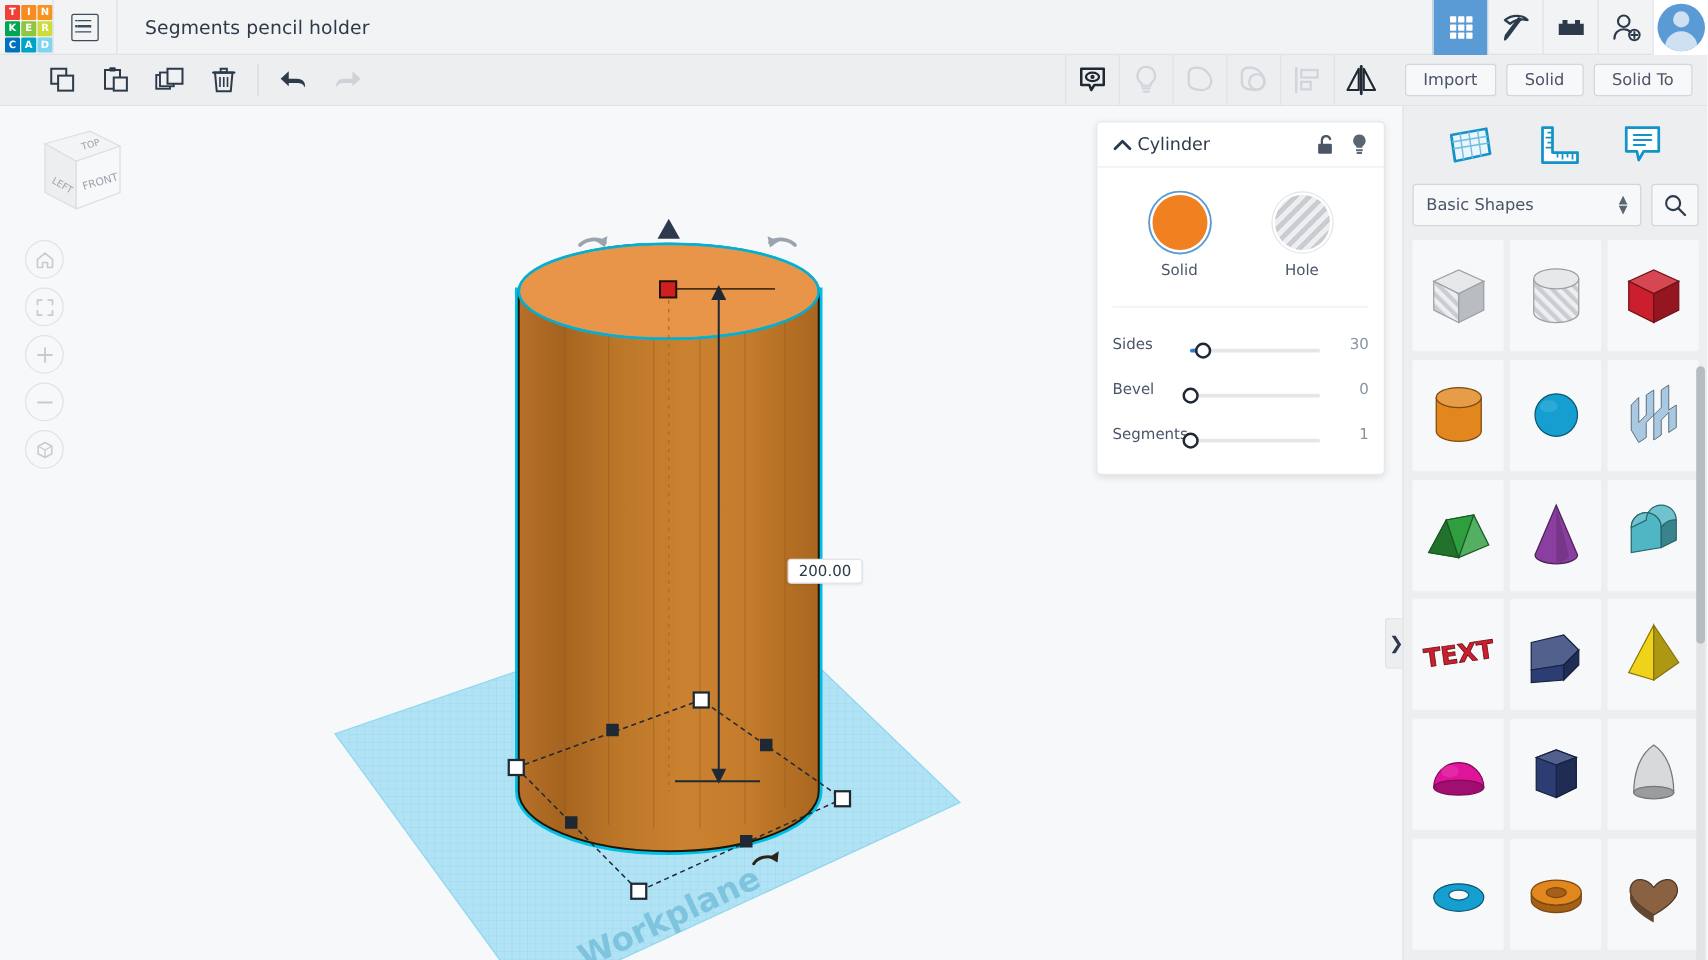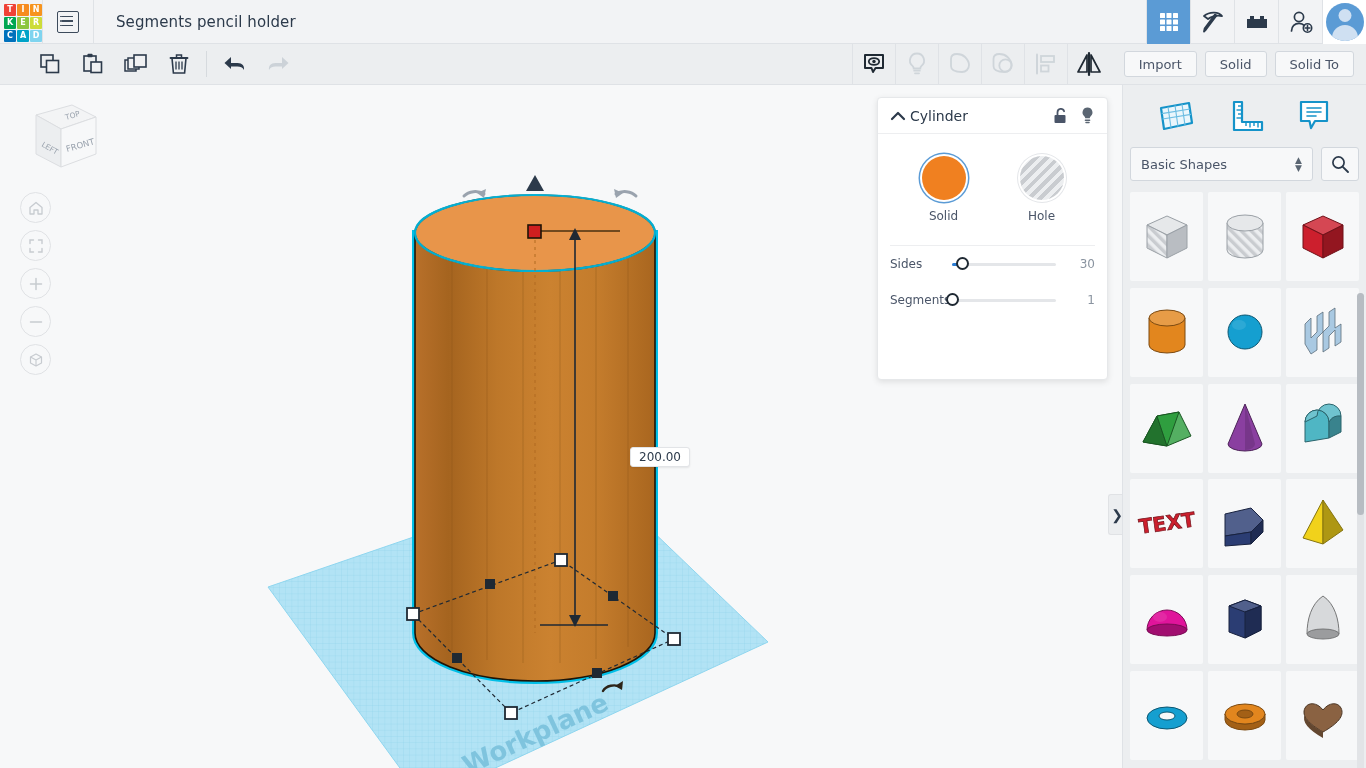--- a/index.html
+++ b/index.html
@@ -144,21 +144,21 @@
   .mode-row { display: flex; justify-content: center; gap: 36px; margin-top: 22px; }
   .mode { width: 62px; text-align: center; }
   .swatch { width: 44px; height: 44px; border-radius: 50%; margin: 0 auto; }
   .swatch.solid { background: #f08020; box-shadow: 0 0 0 2px #ffffff, 0 0 0 3.5px #5b9bd5; }
   .swatch.hole {
     background: repeating-linear-gradient(-45deg, #c9ccd0 0 4px, #eceef0 4px 8px);
     box-shadow: 0 0 0 2px #ffffff, 0 0 0 3px #e4e6e9;
   }
   .mode-label { margin-top: 9px; font-size: 12px; color: #4a5568; }
   .insp-div { height: 1px; background: #edeef0; margin: 22px 12px 0; }
-  .slider-row { display: flex; align-items: center; height: 36px; padding: 0 12px; }
+  .slider-row { display: flex; align-items: flex-end; height: 36px; padding: 0 12px; }
   .slider-label { width: 62px; font-size: 12px; color: #4a5568; }
   .slider-track {
     position: relative; width: 104px; height: 3px; background: #e4e6e9; border-radius: 2px;
   }
   .slider-fill { position: absolute; left: 0; top: 0; height: 3px; background: #2b7cd3; border-radius: 2px; }
   .slider-knob {
     position: absolute; top: -5.5px; width: 13px; height: 13px; border-radius: 50%;
     background: #ffffff; border: 2px solid #1f2933;
   }
   .slider-val { margin-left: auto; font-size: 12px; color: #8a94a0; }
@@ -509,20 +509,28 @@
     <div id="sliders">
         <div class="slider-row">
           <div class="slider-label">Sides</div>
           <div class="slider-track">
             <div class="slider-fill" style="width: 10%;"></div>
             <div class="slider-knob" style="left: calc(10% - 6.5px);"></div>
           </div>
           <div class="slider-val">30</div>
         </div>
         <div class="slider-row">
+          <div class="slider-label">Bevel</div>
+          <div class="slider-track">
+            <div class="slider-fill" style="width: 0%;"></div>
+            <div class="slider-knob" style="left: calc(0% - 6.5px);"></div>
+          </div>
+          <div class="slider-val">0</div>
+        </div>
+        <div class="slider-row">
           <div class="slider-label">Segments</div>
           <div class="slider-track">
             <div class="slider-fill" style="width: 0%;"></div>
             <div class="slider-knob" style="left: calc(0% - 6.5px);"></div>
           </div>
           <div class="slider-val">1</div>
         </div>
       </div>
   </div>
 

